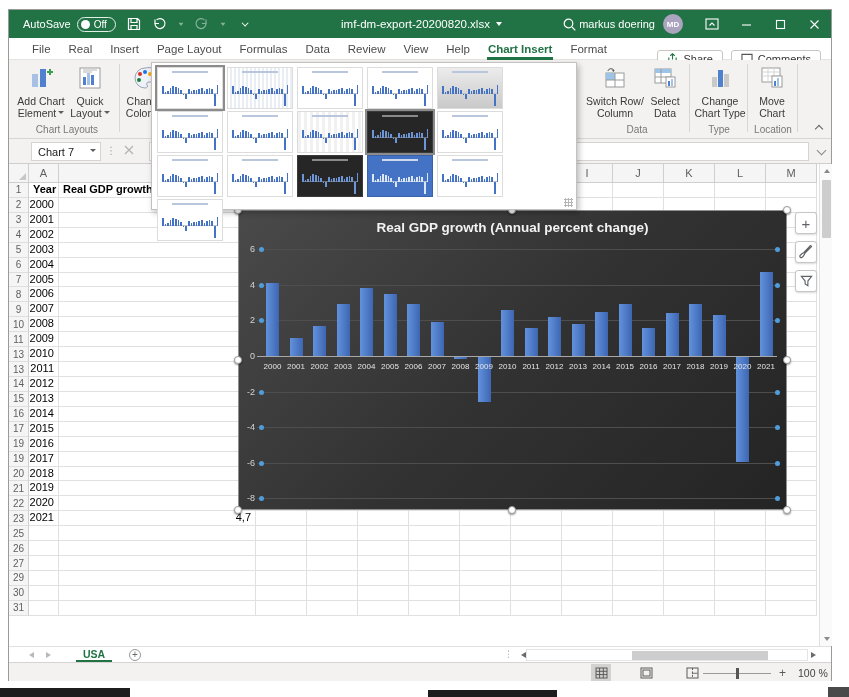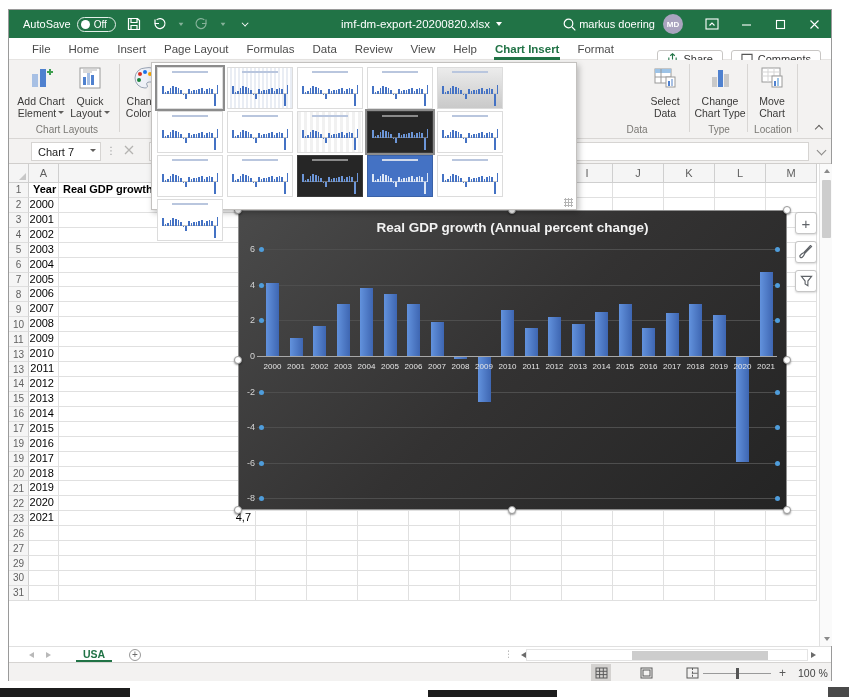--- a/index.html
+++ b/index.html
@@ -207,21 +207,21 @@
         <span class="winbtn">
             <svg width="11" height="11" viewBox="0 0 11 11">
               <path d="M1.5 1.5l8 8M9.5 1.5l-8 8"></path>
             </svg>
           </span>
       </div>
     </div>
 
     <nav class="menubar" id="menubar">
         <div class="mtab">File</div>
-        <div class="mtab">Home</div>
+        <div class="mtab">Real</div>
         <div class="mtab">Insert</div>
         <div class="mtab">Page Layout</div>
         <div class="mtab">Formulas</div>
         <div class="mtab">Data</div>
         <div class="mtab">Review</div>
         <div class="mtab">View</div>
         <div class="mtab">Help</div>
         <div class="mtab active">Chart Insert</div>
         <div class="mtab">Format</div>
       </nav>
@@ -271,20 +271,32 @@
               <circle cx="8" cy="9" r="2" fill="#d93025"></circle>
               <circle cx="13" cy="7" r="2" fill="#1a73e8"></circle>
               <circle cx="18" cy="9" r="2" fill="#f9ab00"></circle>
               <circle cx="7" cy="15" r="2" fill="#188038"></circle>
             </svg>
           </span>
         <span><span>Change Colors</span><span class="caret-down"></span></span>
       </div>
       <div class="grouplabel" style="left:8px; width:100px;">Chart Layouts</div>
 
+      <div class="rbtn" style="left:577px; width:58px;">
+        <span class="ric">
+            <svg width="26" height="26" viewBox="0 0 26 26">
+              <rect x="4" y="8" width="18" height="14" fill="#fff" stroke="#9a9a9a"></rect>
+              <rect x="4" y="8" width="9" height="7" fill="#9dc3e6"></rect>
+              <path d="M4 15h18M13 8v14" stroke="#9a9a9a" fill="none"></path>
+              <path d="M6 6c0-3 6-3 6 0" stroke="#555" fill="none"></path>
+              <path d="M12 4.5 12 7 9.8 5.8z" fill="#555"></path>
+            </svg>
+          </span>
+        <span>Switch Row/ Column</span>
+      </div>
       <div class="rbtn" style="left:635px; width:42px;">
         <span class="ric">
             <svg width="26" height="26" viewBox="0 0 26 26">
               <rect x="3" y="4" width="16" height="14" fill="#fff" stroke="#9a9a9a"></rect>
               <rect x="3" y="4" width="16" height="4" fill="#9dc3e6"></rect>
               <path d="M3 12h16M9 4v14" stroke="#9a9a9a" fill="none"></path>
               <rect x="14" y="12" width="9" height="10" fill="#fff" stroke="#9a9a9a"></rect>
               <rect x="16" y="16" width="2" height="5" fill="#4f81cf"></rect>
               <rect x="19" y="14" width="2" height="7" fill="#a7c0e4"></rect>
             </svg>
@@ -704,20 +716,36 @@
             <div class="gcell" style="width: 51px;"></div>
             <div class="gcell" style="width: 51px;"></div>
             <div class="gcell" style="width: 51px;"></div>
             <div class="gcell" style="width: 51px;"></div>
             <div class="gcell" style="width: 51px;"></div>
           </div>
           <div class="grow">
             <div class="rhdr">23</div>
             <div class="gcell num" style="width: 30px;">2021</div>
             <div class="gcell num" style="width: 197px;">4,7</div>
+            <div class="gcell" style="width: 51px;"></div>
+            <div class="gcell" style="width: 51px;"></div>
+            <div class="gcell" style="width: 51px;"></div>
+            <div class="gcell" style="width: 51px;"></div>
+            <div class="gcell" style="width: 51px;"></div>
+            <div class="gcell" style="width: 51px;"></div>
+            <div class="gcell" style="width: 51px;"></div>
+            <div class="gcell" style="width: 51px;"></div>
+            <div class="gcell" style="width: 51px;"></div>
+            <div class="gcell" style="width: 51px;"></div>
+            <div class="gcell" style="width: 51px;"></div>
+          </div>
+          <div class="grow">
+            <div class="rhdr">25</div>
+            <div class="gcell" style="width: 30px;"></div>
+            <div class="gcell" style="width: 197px;"></div>
             <div class="gcell" style="width: 51px;"></div>
             <div class="gcell" style="width: 51px;"></div>
             <div class="gcell" style="width: 51px;"></div>
             <div class="gcell" style="width: 51px;"></div>
             <div class="gcell" style="width: 51px;"></div>
             <div class="gcell" style="width: 51px;"></div>
             <div class="gcell" style="width: 51px;"></div>
             <div class="gcell" style="width: 51px;"></div>
             <div class="gcell" style="width: 51px;"></div>
             <div class="gcell" style="width: 51px;"></div>

